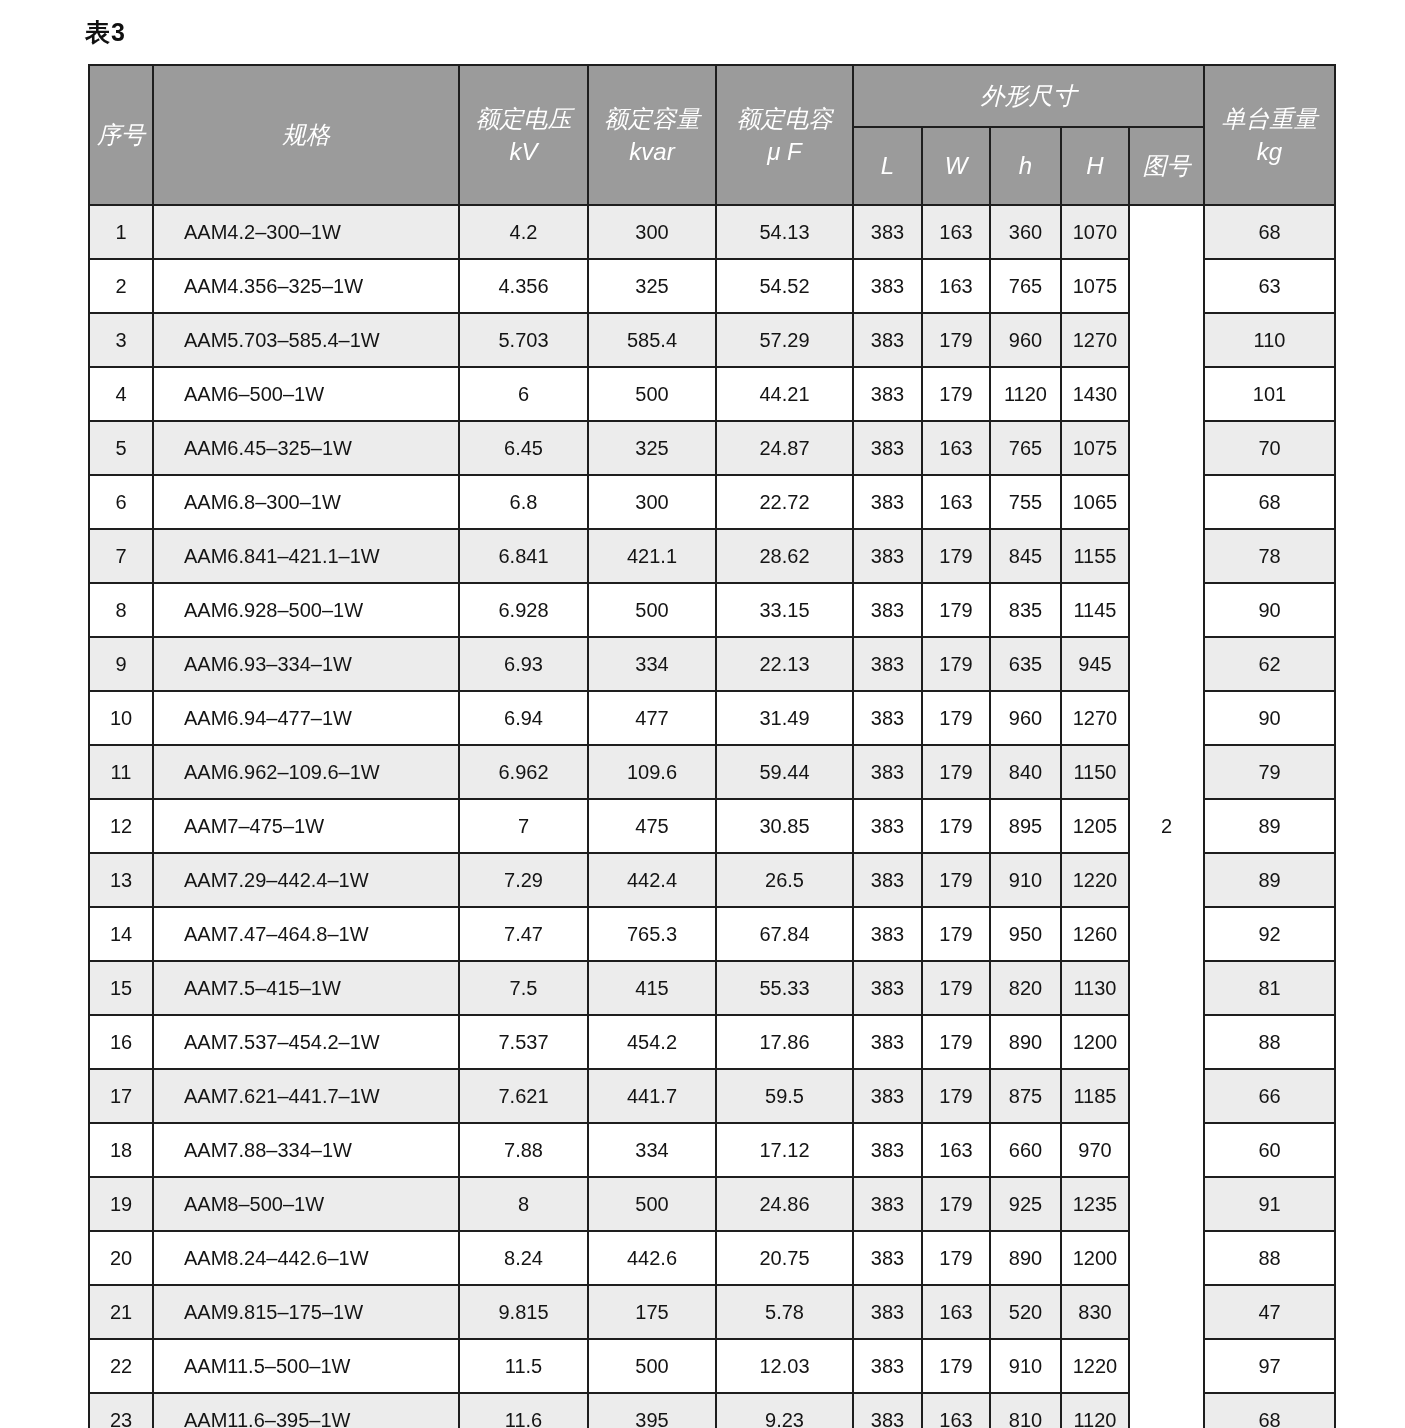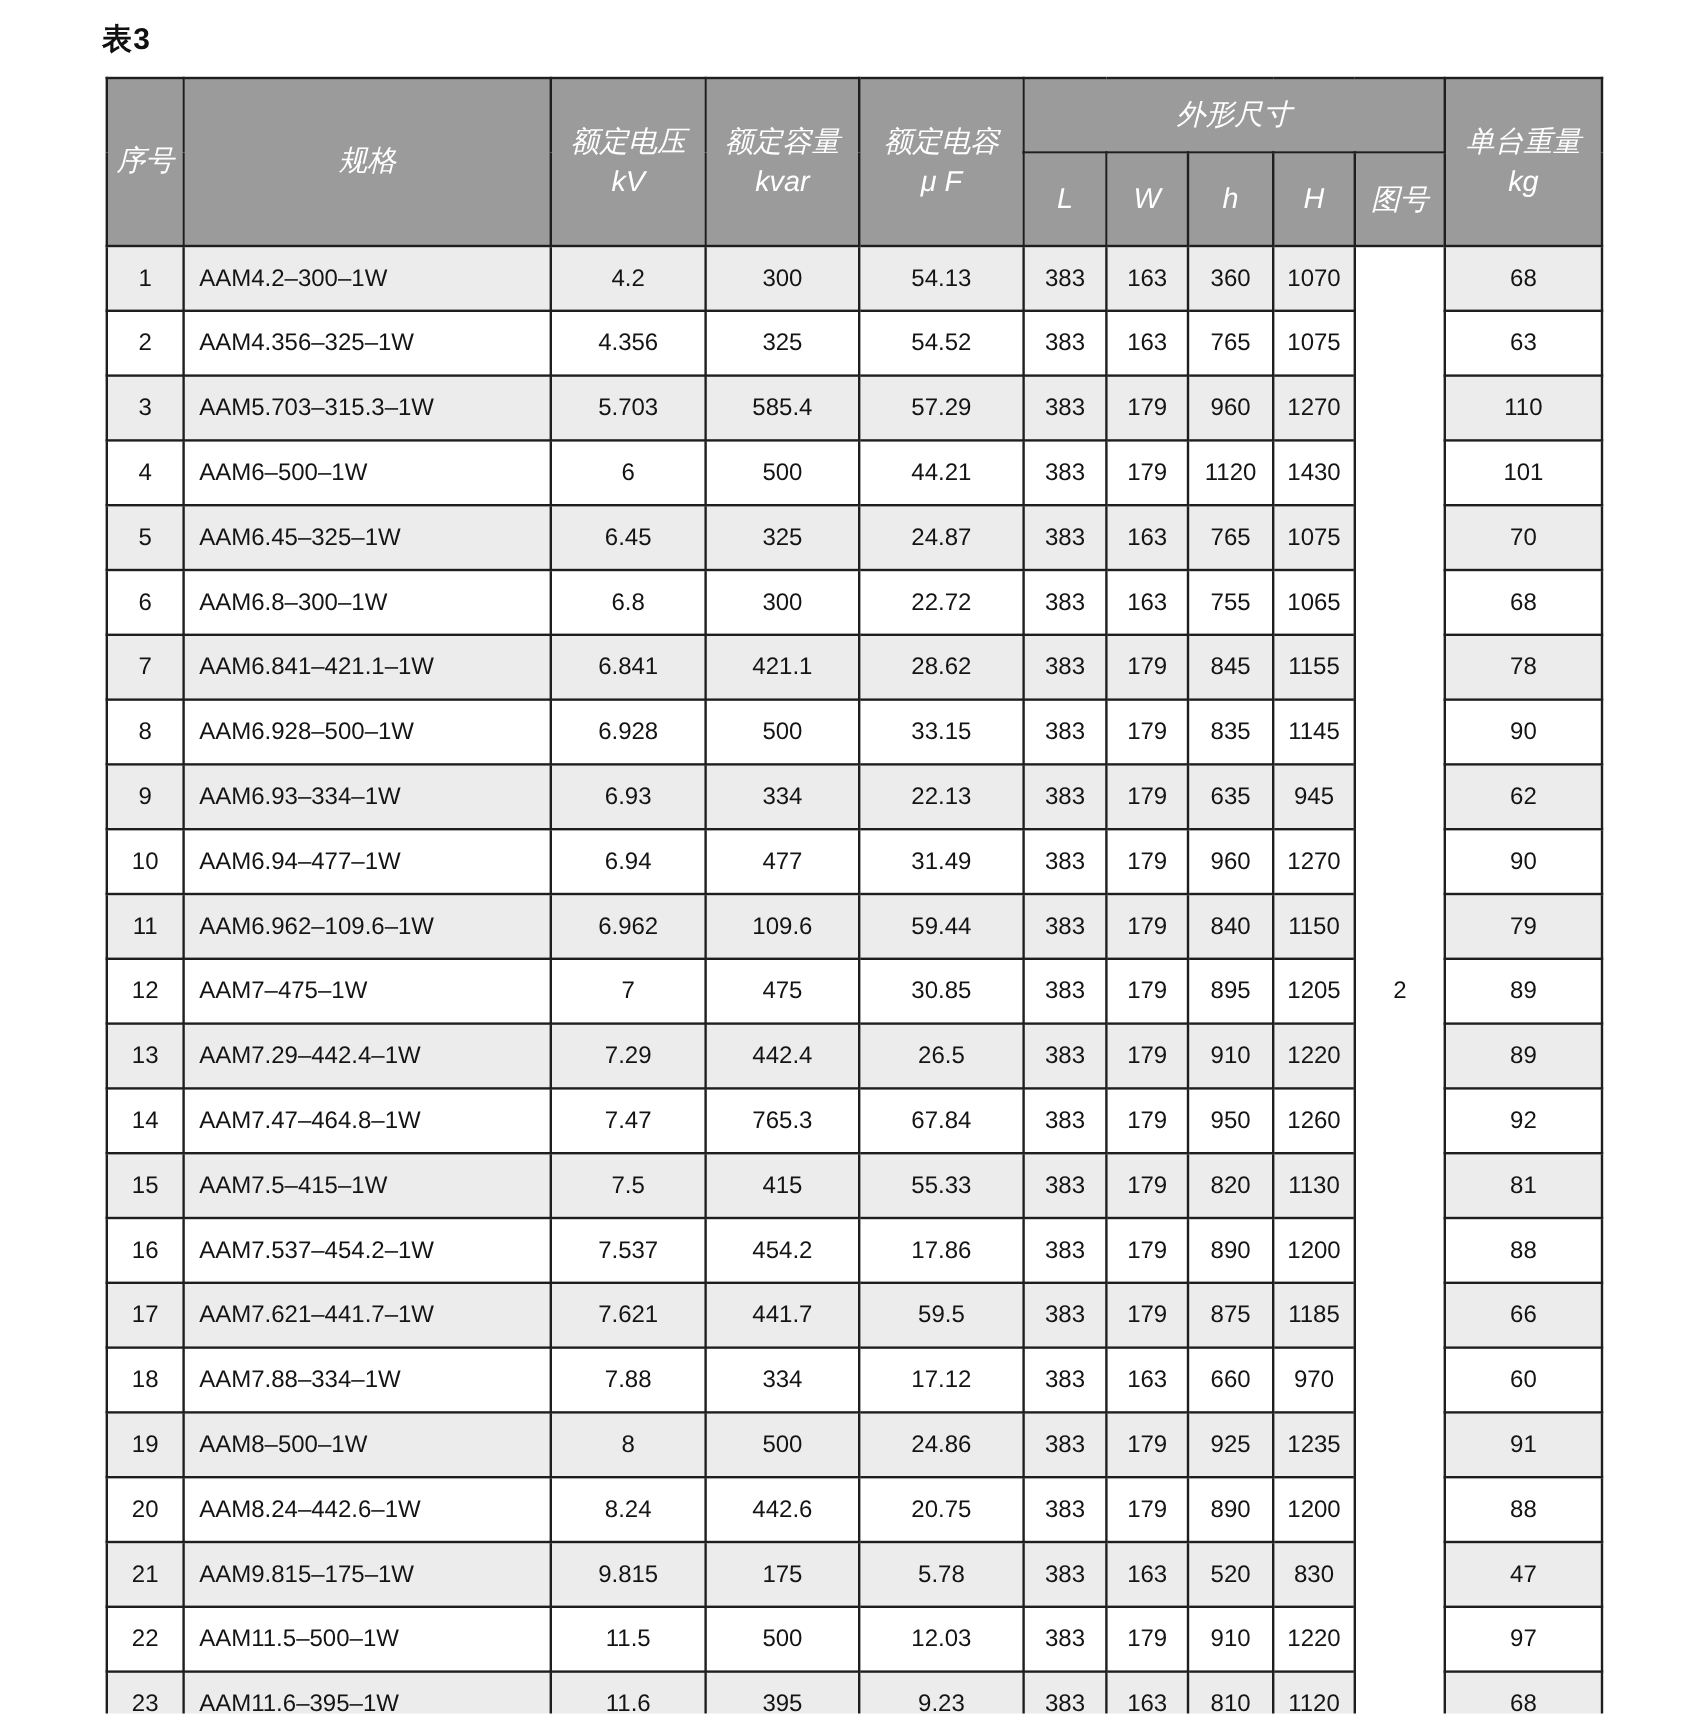--- a/index.html
+++ b/index.html
@@ -54,21 +54,21 @@
   .hdr-line + .hdr-line { margin-top: 9px; }
   tbody td {
     height: 52px;
     font-size: 20px;
     color: var(--text, #141414);
     background: var(--row-bg, #ffffff);
   }
   tbody tr.alt td { background: var(--row-alt, #ececec); }
   tbody td.spec-cell {
     text-align: left;
-    padding-left: 12px;
+    padding-left: 30px;
   }
   tbody td.fig-cell {
     background: var(--row-bg, #ffffff) !important;
     font-size: 20px;
   }
 </style>
 </head>
 <body>
 
 <div class="page">
@@ -145,21 +145,21 @@
           <td>325</td>
           <td>54.52</td>
           <td>383</td>
           <td>163</td>
           <td>765</td>
           <td>1075</td>
           <td>63</td>
         </tr>
         <tr class="alt">
           <td>3</td>
-          <td class="spec-cell">AAM5.703–315.3–1W</td>
+          <td class="spec-cell">AAM5.703–585.4–1W</td>
           <td>5.703</td>
           <td>585.4</td>
           <td>57.29</td>
           <td>383</td>
           <td>179</td>
           <td>960</td>
           <td>1270</td>
           <td>110</td>
         </tr>
         <tr>

